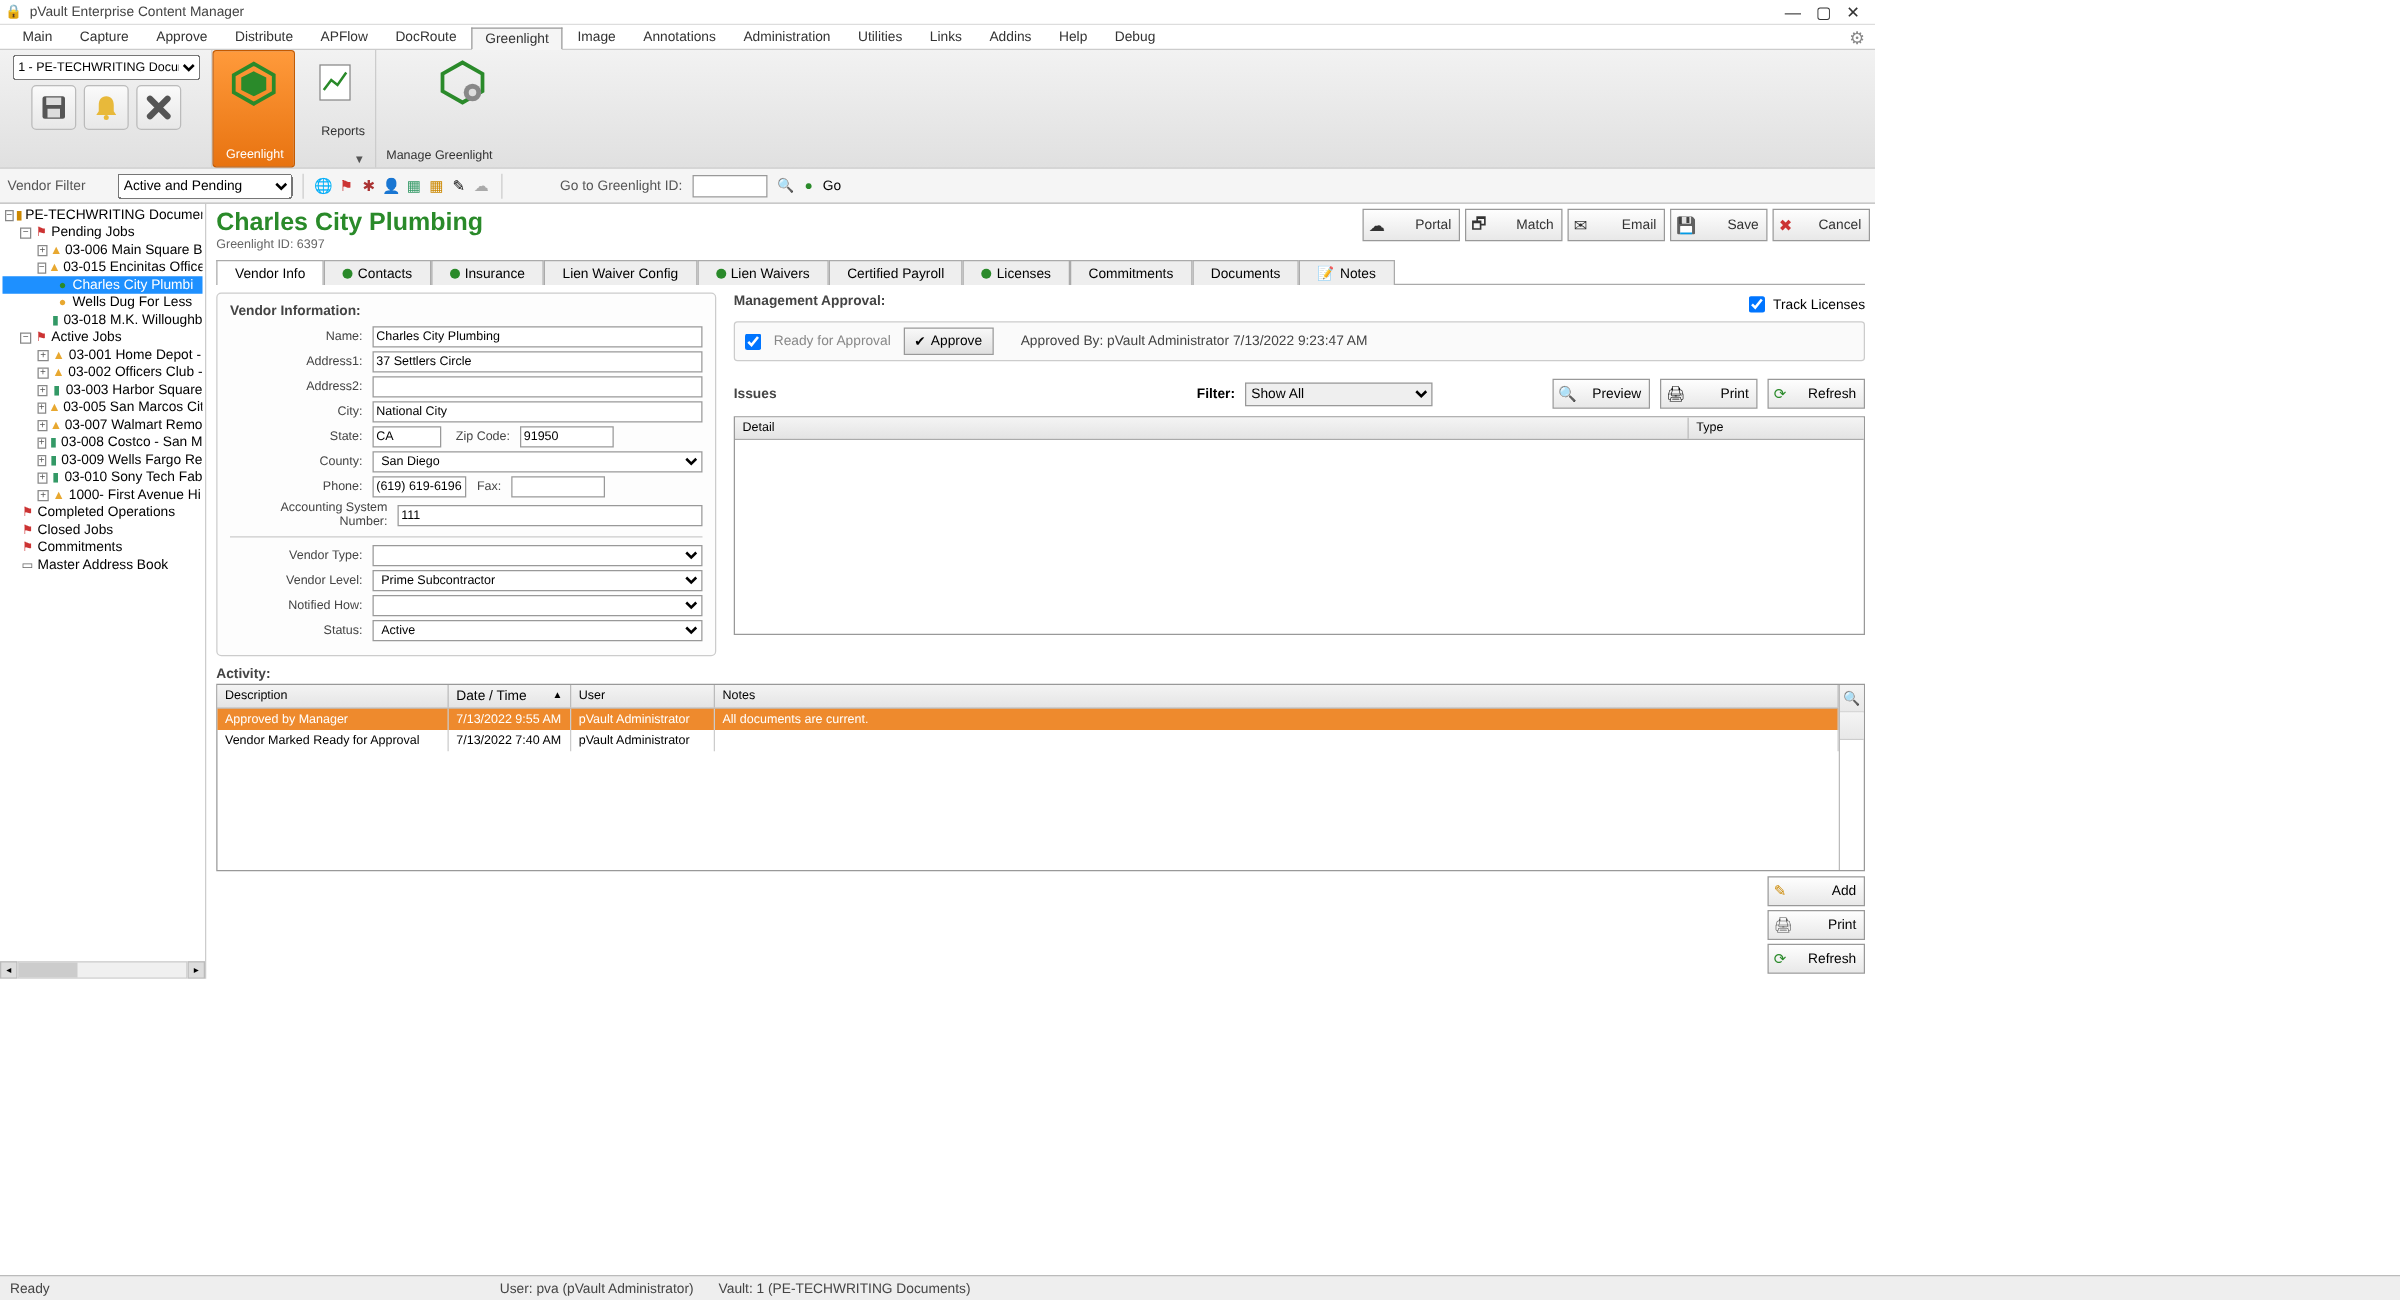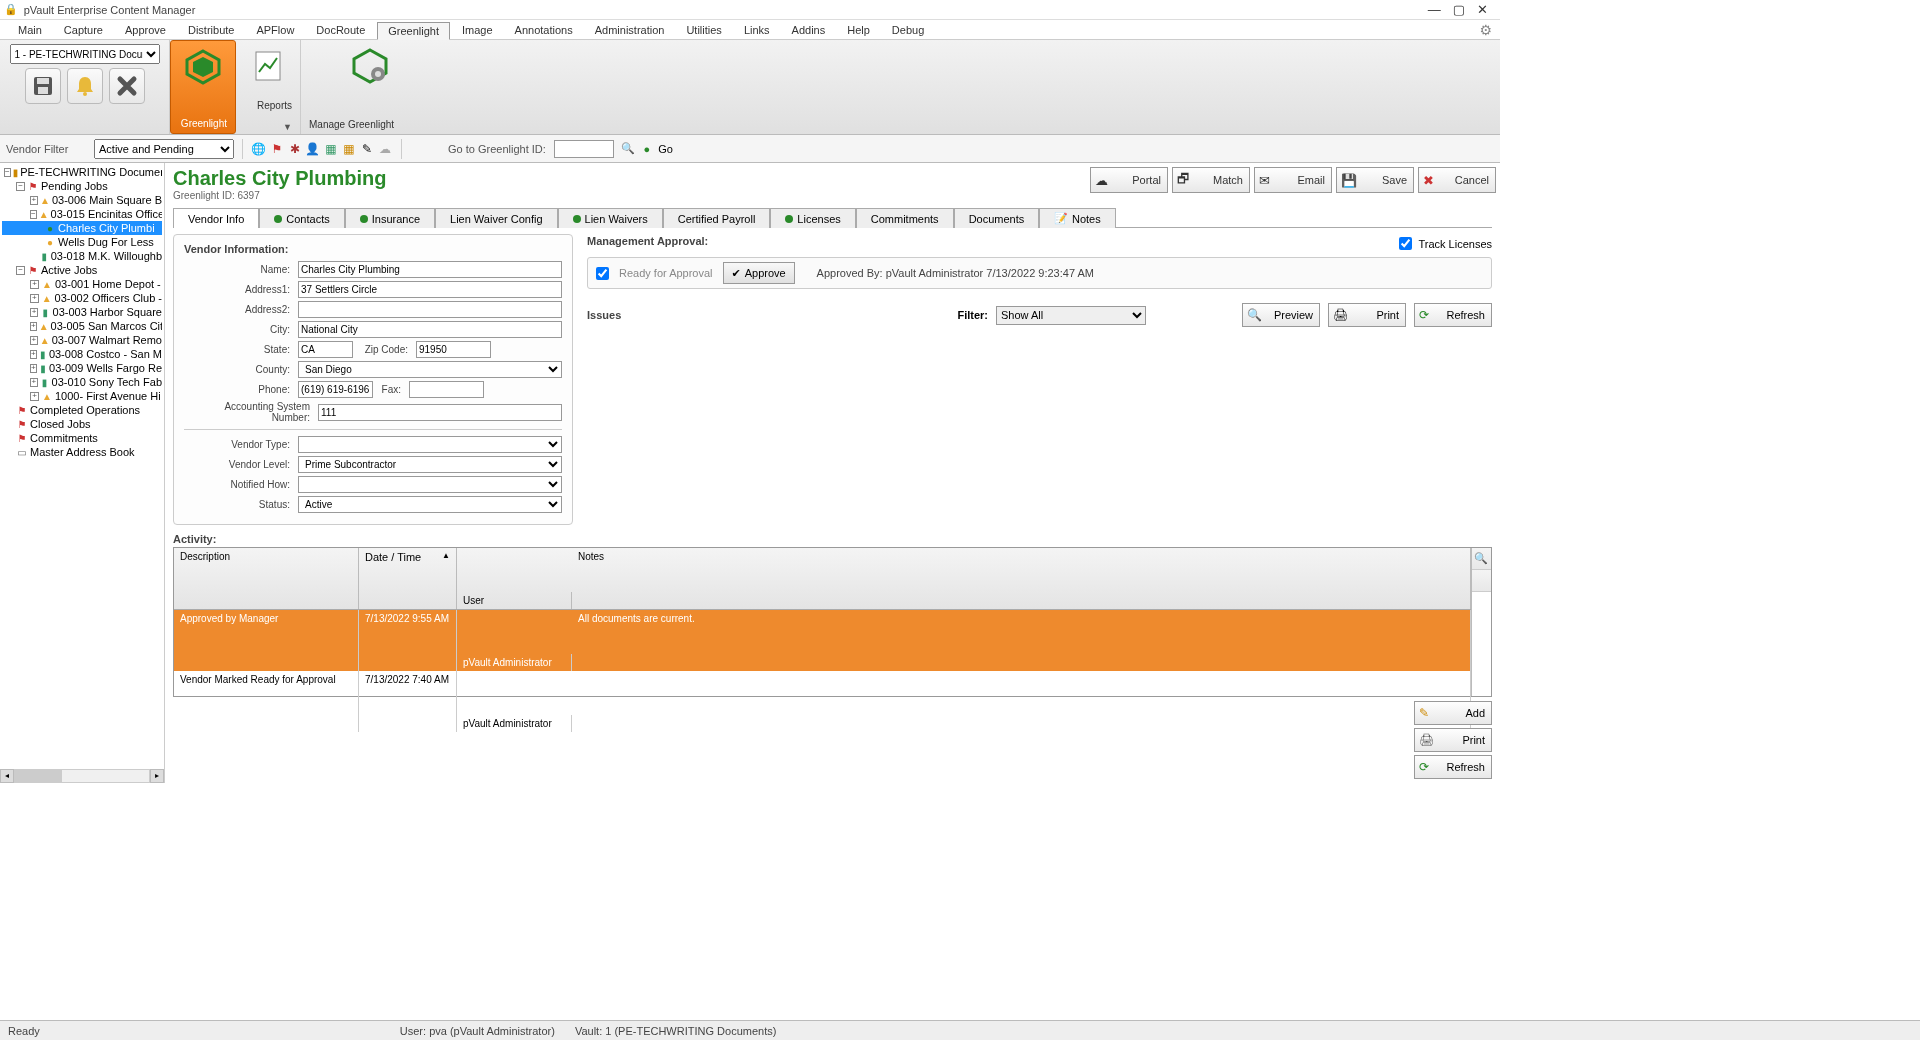--- a/index.html
+++ b/index.html
@@ -93,21 +93,21 @@
 .issues-grid .gh .c2 { width: 140px; border-right: none; }
 
 .activity-title { font-weight: bold; color: #444; margin-top: 8px; font-size: 11px; }
 .activity-grid { border: 1px solid #999; margin-top: 2px; height: 150px; background: #fff; display: flex; }
 .ag-body { flex: 1; }
 .activity-grid .gh { display: flex; background: linear-gradient(#f4f4f4,#e4e4e4); border-bottom: 1px solid #aaa; }
 .activity-grid .gh div, .activity-grid .row div { padding: 3px 6px; font-size: 10px; border-right: 1px solid #ccc; }
 .activity-grid .gh div { border-right: 1px solid #bbb; }
 .activity-grid .c-desc { width: 185px; }
 .activity-grid .c-dt { width: 98px; }
-.activity-grid .c-user { width: 115px; margin-top: 44px; }
+.activity-grid .c-user { width: 115px; }
 .activity-grid .c-notes { flex: 1; border-right: none; }
 .activity-grid .row { display: flex; }
 .activity-grid .row.sel { background: #ee8a2d; color: #fff; }
 .ag-side { width: 20px; border-left: 1px solid #bbb; display: flex; flex-direction: column; }
 .ag-side .cell { height: 22px; border-bottom: 1px solid #ccc; display: flex; align-items: center; justify-content: center; font-size: 11px; background: linear-gradient(#f4f4f4,#e8e8e8); }
 
 .right-btns { position: absolute; bottom: 4px; right: 8px; display: flex; flex-direction: column; gap: 3px; }
 
 .status-bar { position: fixed; left: 0; right: 0; bottom: 0; height: 20px; background: #eee; border-top: 1px solid #bbb; display: flex; align-items: center; padding: 0 8px; gap: 20px; font-size: 10px; color: #444; }
 .status-bar .s2 { margin-left: 340px; }
@@ -412,20 +412,26 @@
           <div class="action-btn">
               <span class="bi">🖨</span>
               <span>Print</span>
             </div>
           <div class="action-btn">
               <span class="bi" style="color:#2a8a2a;">⟳</span>
               <span>Refresh</span>
             </div>
         </div>
 
+        <div class="issues-grid">
+          <div class="gh">
+            <div class="c1">Detail</div>
+            <div class="c2">Type</div>
+          </div>
+        </div>
       </div>
     </div>
 
     <div class="activity-title">Activity:</div>
     <div class="activity-grid">
       <div class="ag-body" id="ag-body">
         <div class="gh">
           <div class="c-desc">Description</div>
           <div class="c-dt"><span>Date / Time</span> <span style="float:right;font-size:8px;">▲</span></div>
           <div class="c-user">User</div>

